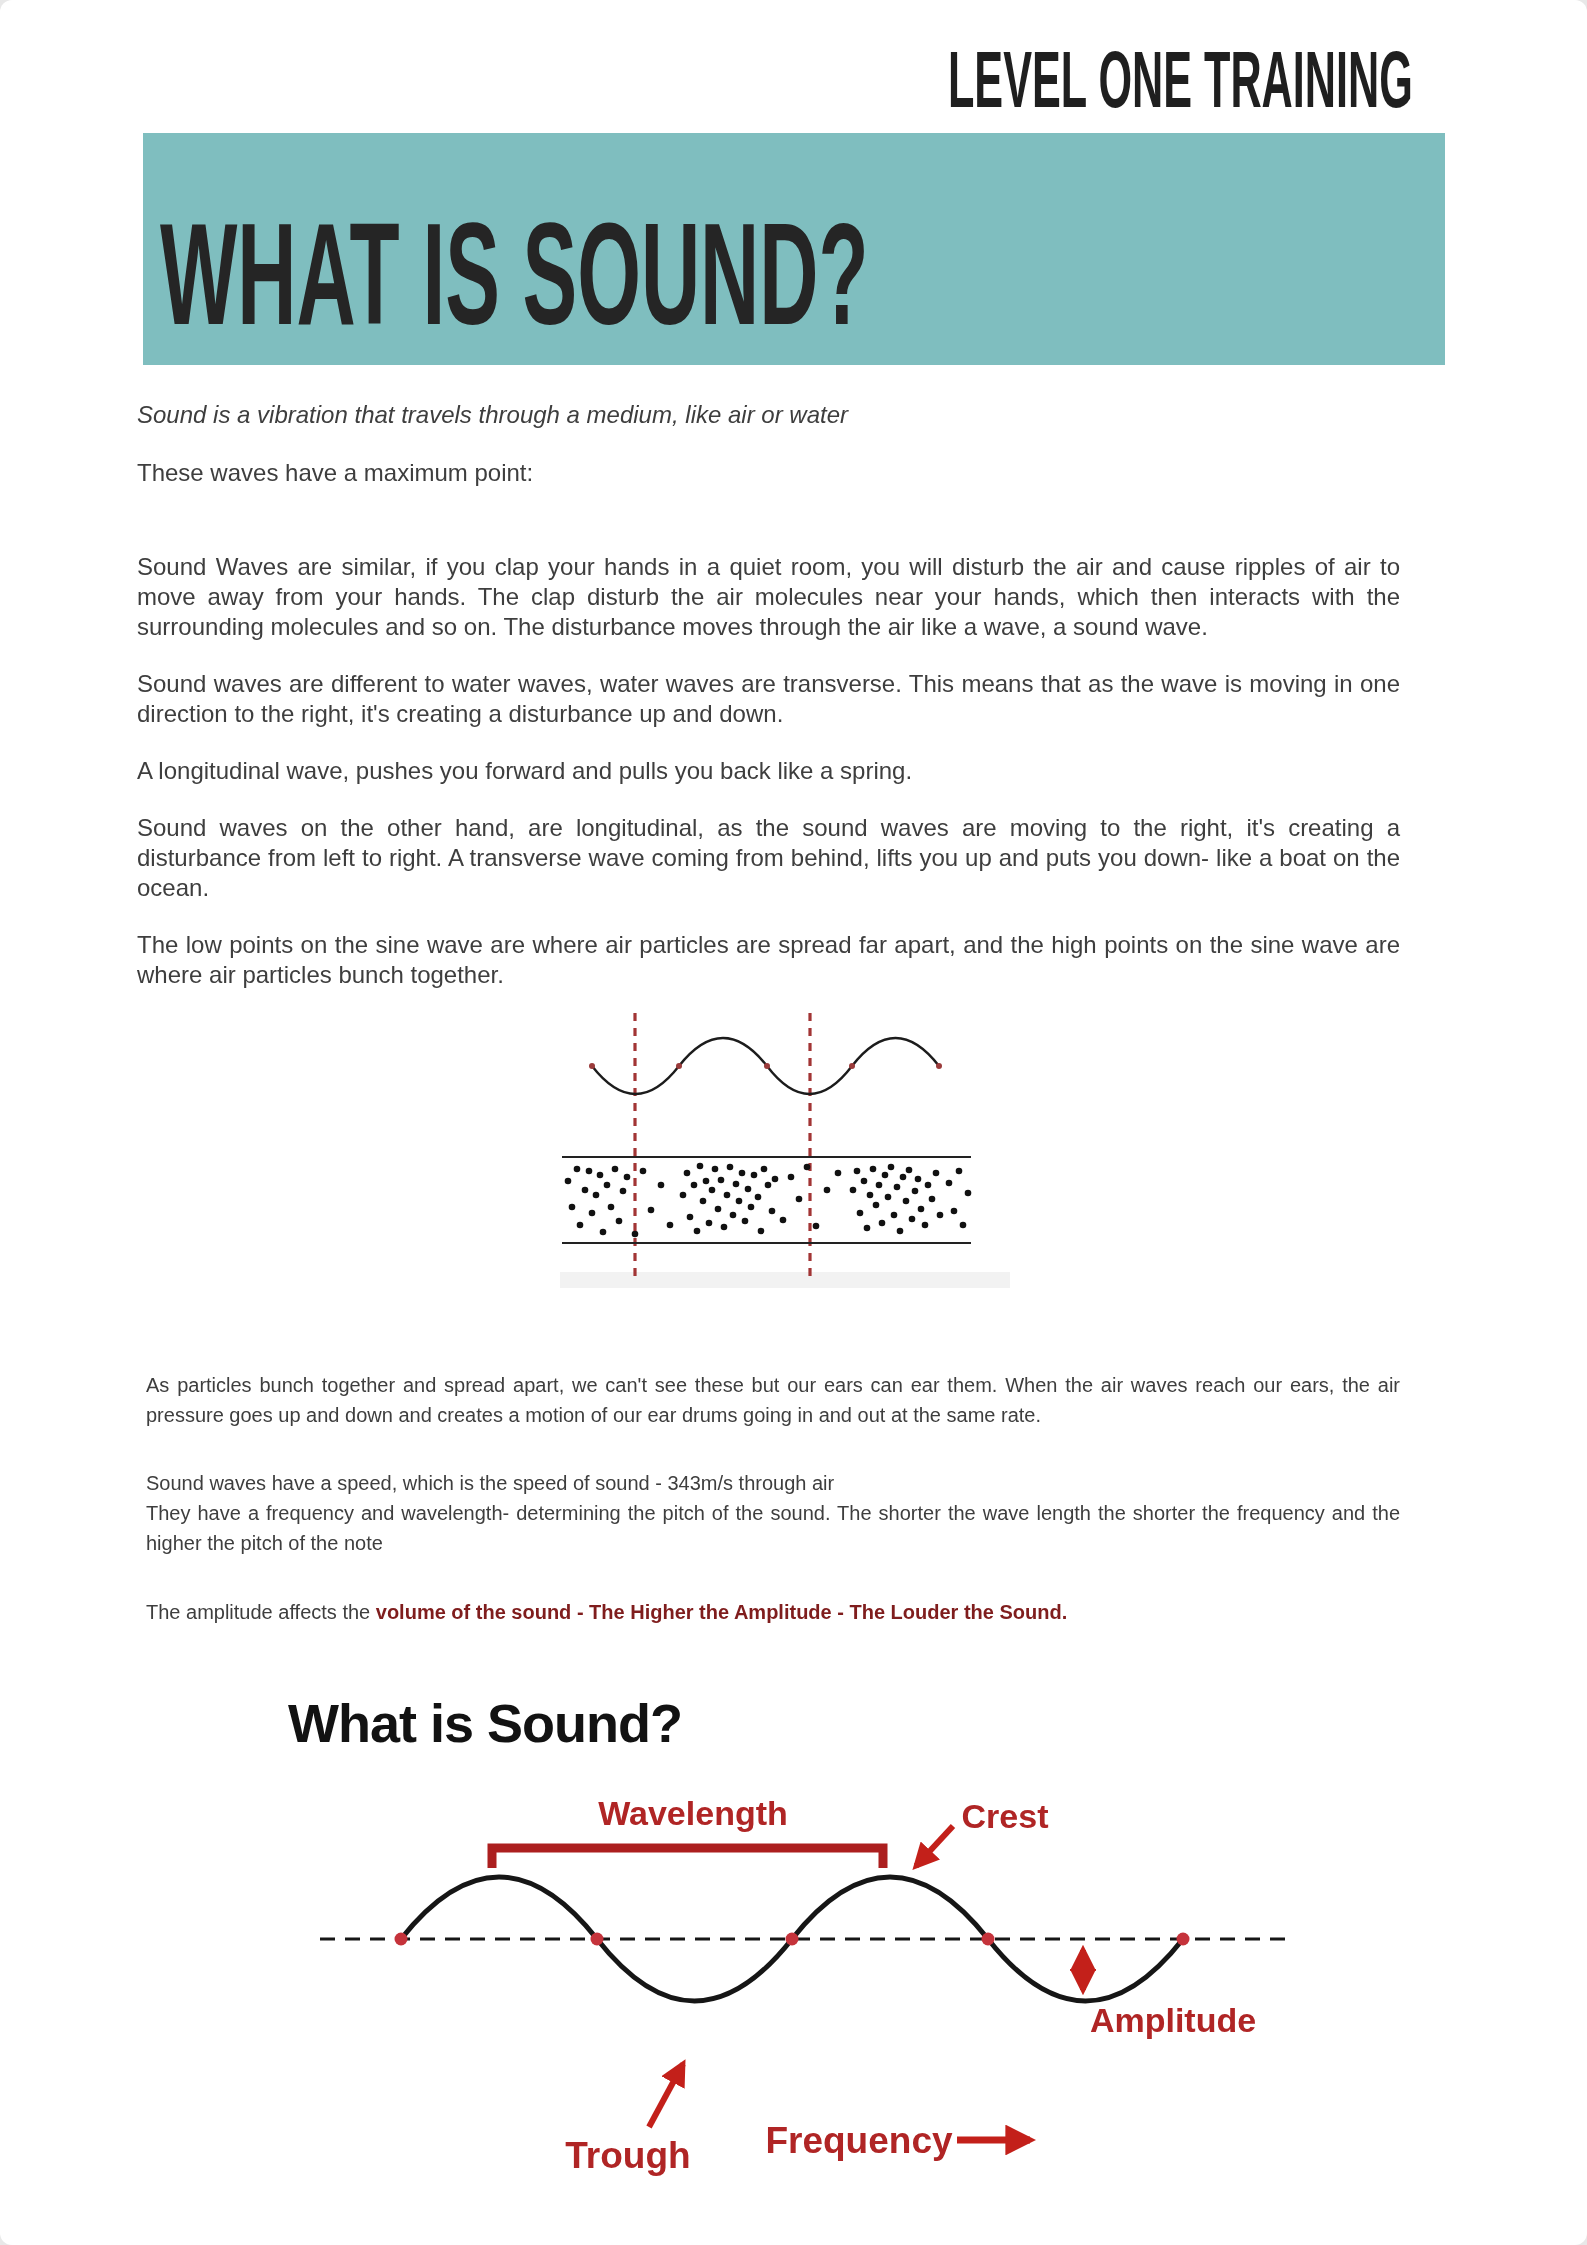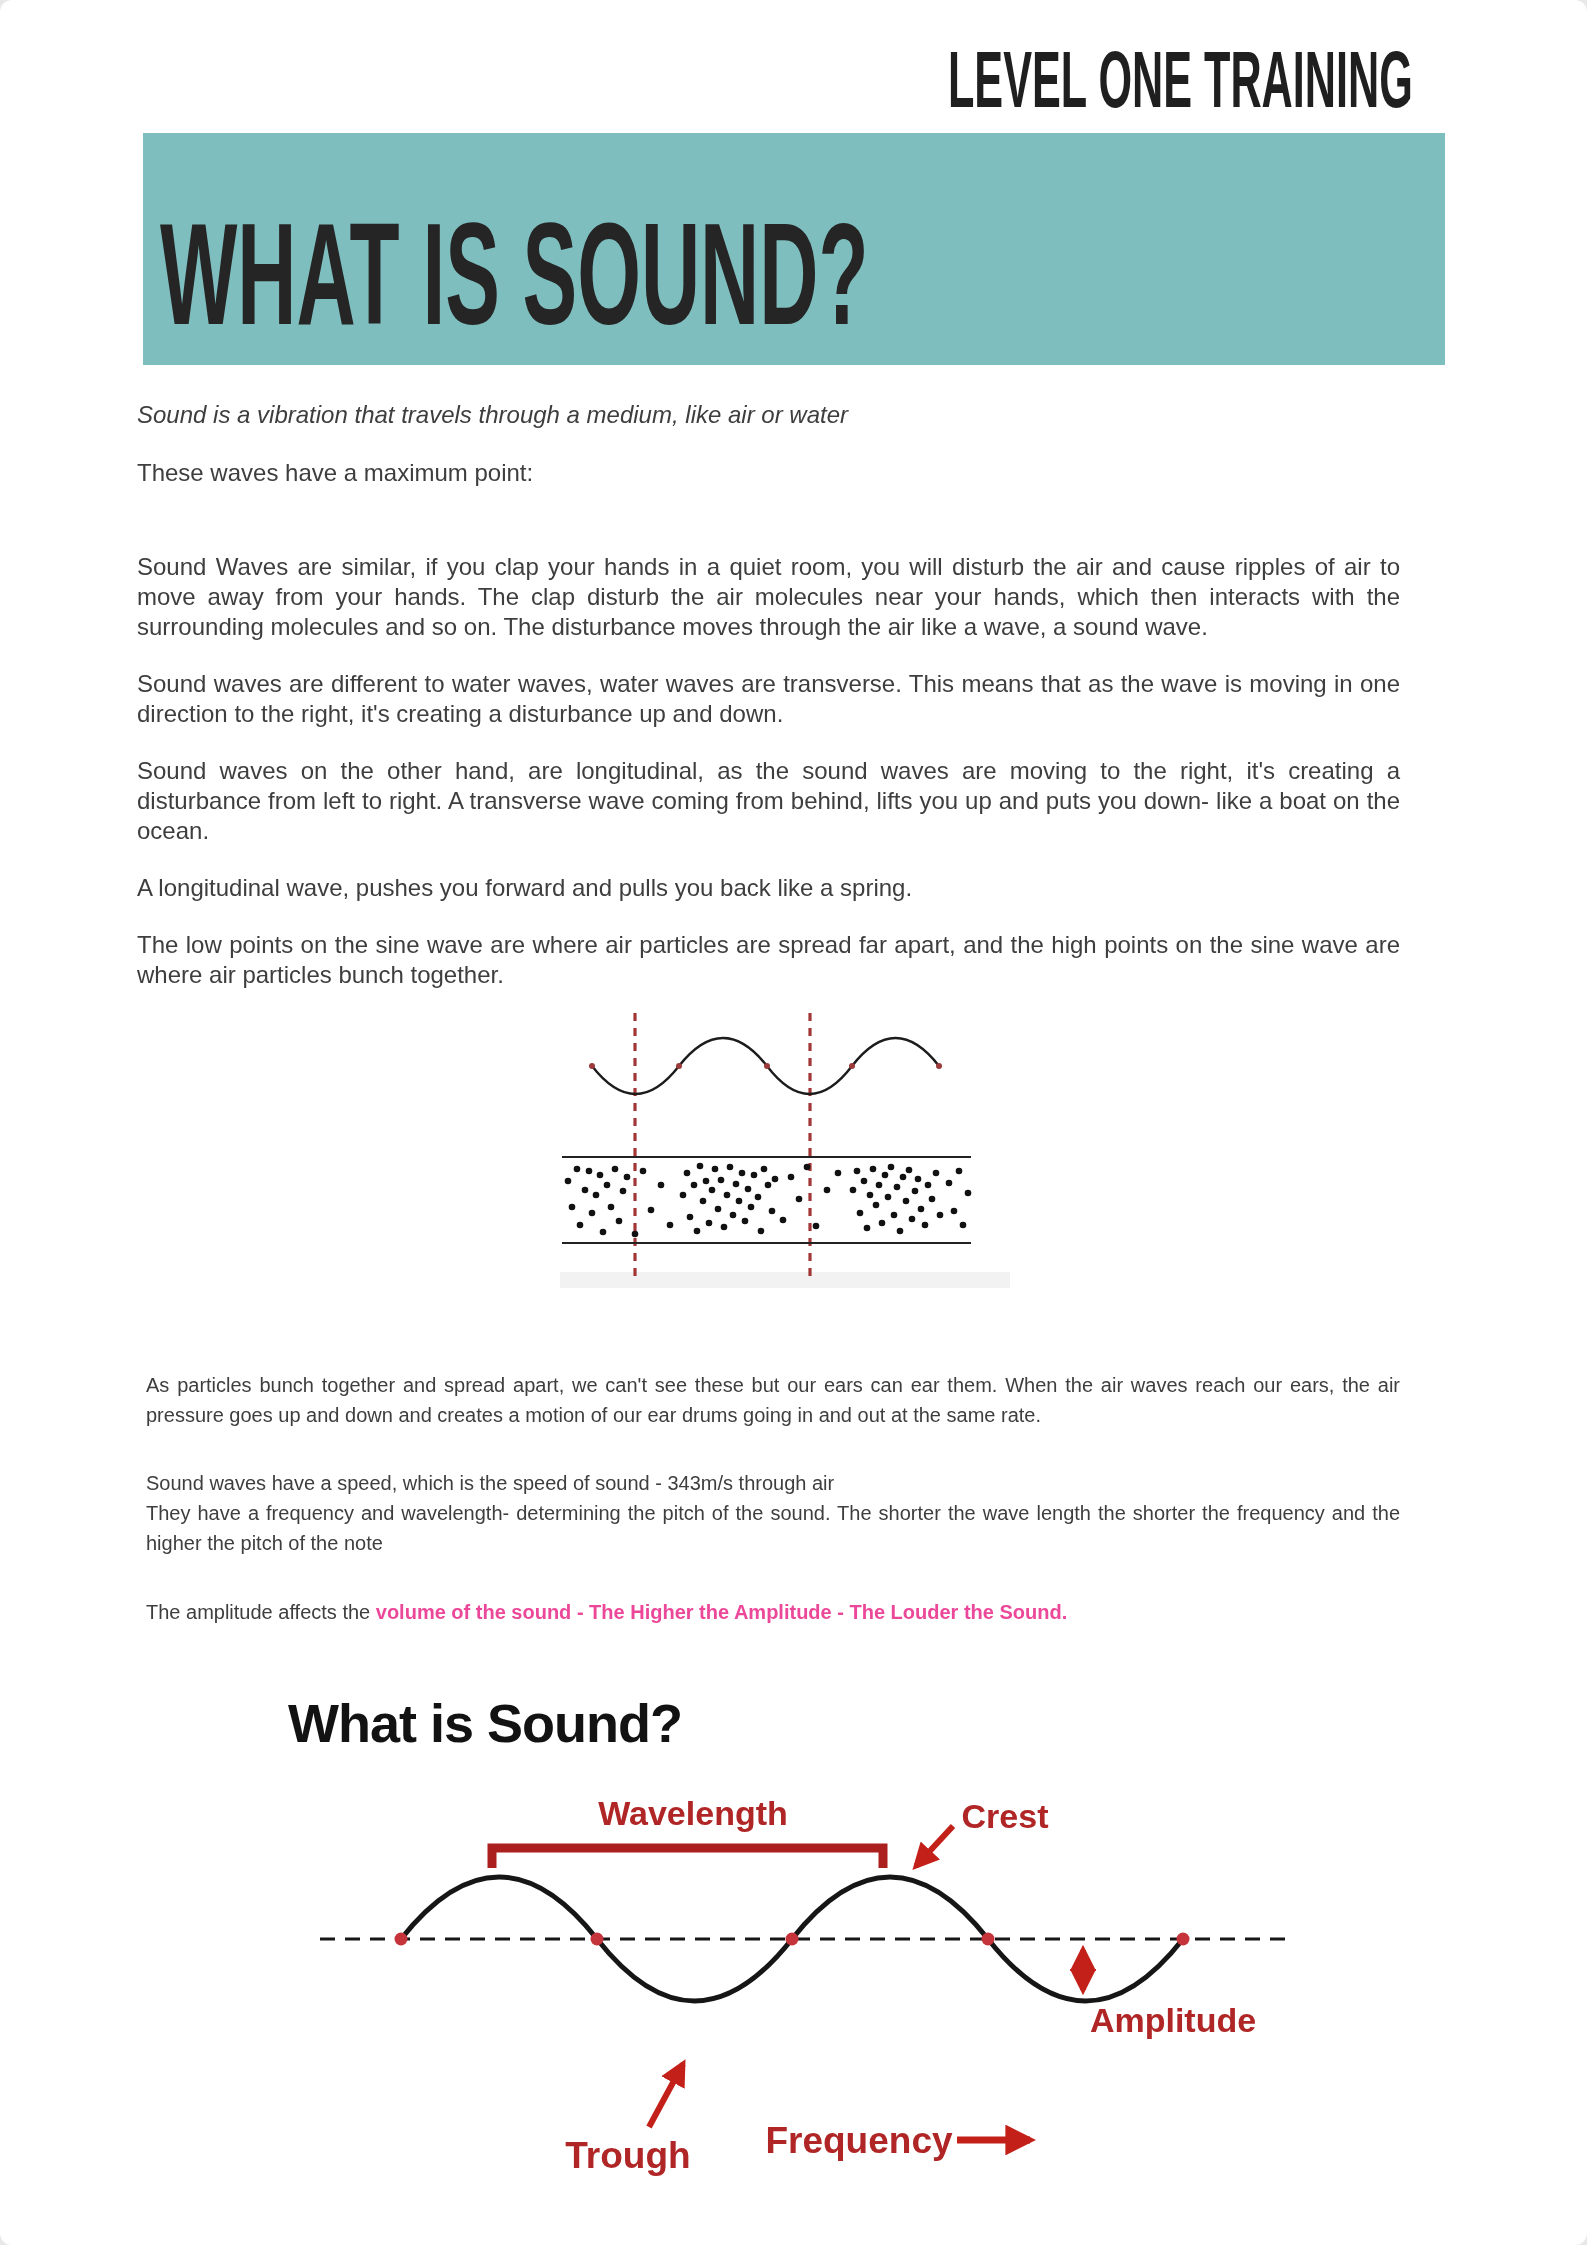--- a/index.html
+++ b/index.html
@@ -35,21 +35,21 @@
   .bodytext p.after-p1 { margin-bottom:28px;font-style:italic; }
   .bodytext p.after-p2 { margin-bottom:64px; }
 
   .bodytext2 {
     position:absolute; left:146px; top:1370px; width:1254px;
     font-size:20px; line-height:30px; color:#3e3e3e; text-align:justify;
   }
   .bodytext2 p { margin:0 0 38px 0; }
   .bodytext2 p.tight { margin-bottom:0; }
   .bodytext2 p.gap-before { margin-bottom:39px; }
-  .bodytext2 strong { font-weight:bold; color:#ec4899; }
+  .bodytext2 strong { font-weight:bold; color:#7f1d1d; }
 
   
   .diagram1 { position:absolute; left:535px; top:985px; width:475px; height:307px; }
 
   
   .diagram2-title {
     position:absolute; left:288px; top:1692px;
     font-size:54px; font-weight:bold; color:#121212; letter-spacing:-1px;
   }
   .diagram2 { position:absolute; left:230px; top:1780px; width:1120px; height:430px; }
@@ -64,22 +64,22 @@
 
   <div class="banner" id="banner" style="background: rgb(127, 190, 191);">
     <div class="banner-title">WHAT IS SOUND?</div>
   </div>
 
   <div class="bodytext">
     <p class="after-p1">Sound is a vibration that travels through a medium, like air or water</p>
     <p class="after-p2">These waves have a maximum point:</p>
     <p>Sound Waves are similar, if you clap your hands in a quiet room, you will disturb the air and cause ripples of air to move away from your hands. The clap disturb the air molecules near your hands, which then interacts with the surrounding molecules and so on. The disturbance moves through the air like a wave, a sound wave.</p>
     <p>Sound waves are different to water waves, water waves are transverse. This means that as the wave is moving in one direction to the right, it's creating a disturbance up and down.</p>
+    <p>A longitudinal wave, pushes you forward and pulls you back like a spring.</p>
     <p>Sound waves on the other hand, are longitudinal, as the sound waves are moving to the right, it's creating a disturbance from left to right. A transverse wave coming from behind, lifts you up and puts you down- like a boat on the ocean.</p>
-    <p>A longitudinal wave, pushes you forward and pulls you back like a spring.</p>
     <p>The low points on the sine wave are where air particles are spread far apart, and the high points on the sine wave are where air particles bunch together.</p>
   </div>
 
   <svg class="diagram1" viewBox="0 0 475 307" xmlns="http://www.w3.org/2000/svg">
 
     <rect x="25" y="287" width="450" height="16" fill="#f2f2f2"></rect>
 
     <line x1="100" y1="28" x2="100" y2="298" stroke-width="3.2" stroke-dasharray="8 7" stroke="#A23535"></line>
     <line x1="275" y1="28" x2="275" y2="298" stroke-width="3.2" stroke-dasharray="8 7" stroke="#A23535"></line>
 

